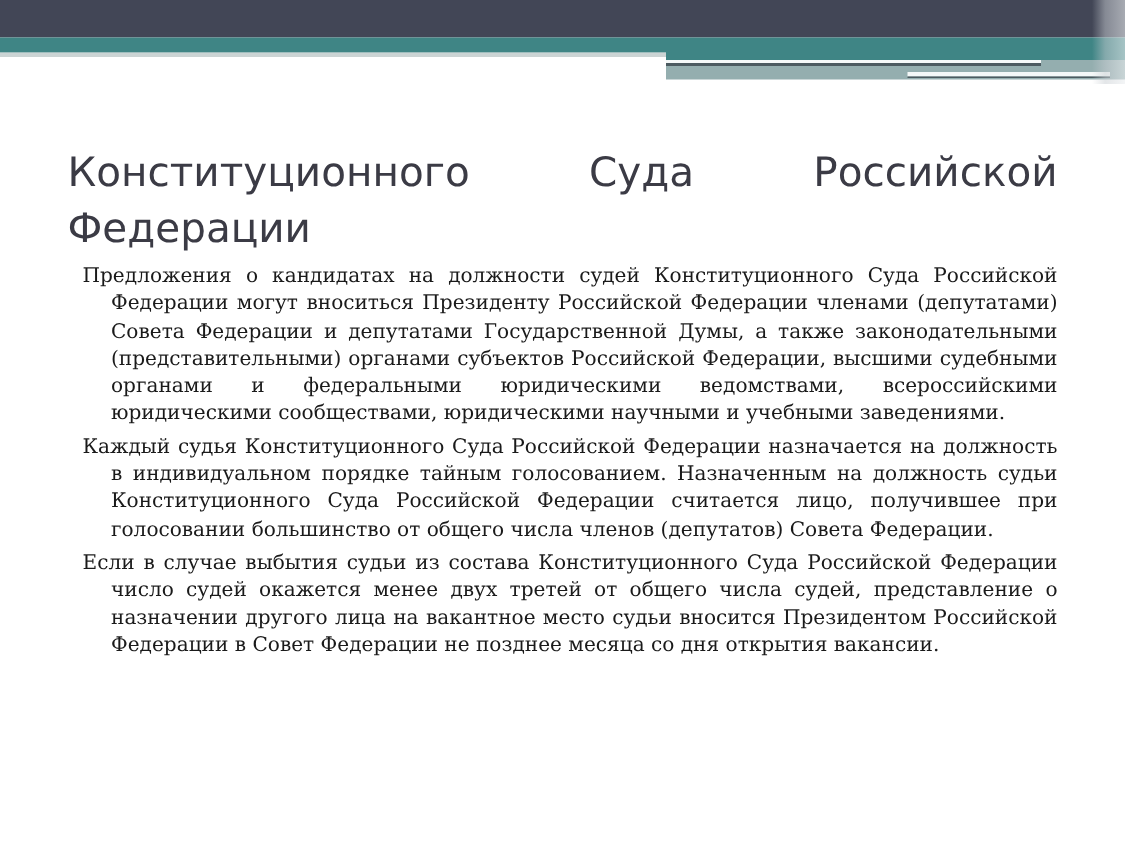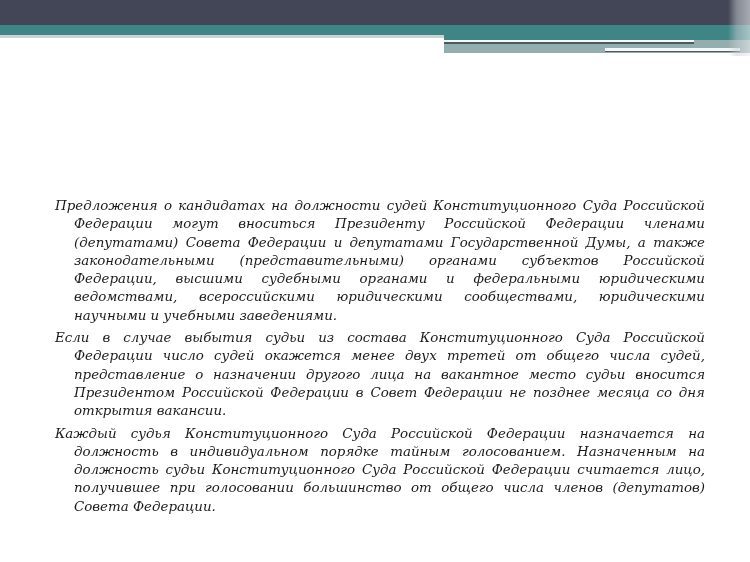--- a/index.html
+++ b/index.html
@@ -71,27 +71,26 @@
       color: #3b3b45;
       text-align: justify;
       text-align-last: justify;
     }
     .title span { display: block; text-align: justify; text-align-last: justify; }
 
     
     .body {
       position: absolute;
       left: 55px;
-      top: 197px;
+      top: 176px;
       width: 650px;
       font-family: "DejaVu Serif", serif;
       font-size: 13.4px;
       line-height: 18.3px;
       color: #1a1a1a;
-      font-style: italic;
     }
     .para {
       margin: 0 0 4px 0;
       padding-left: 19px;
       text-indent: -19px;
       text-align: justify;
     }
   </style>
 </head>
 <body>
@@ -102,20 +101,21 @@
   <div class="hdr-teal-left-shadow"></div>
   <div class="hdr-teal-right"></div>
   <div class="hdr-right-band"></div>
   <div class="hdr-line-white-1"></div>
   <div class="hdr-line-dark-1"></div>
   <div class="hdr-line-white-2"></div>
   <div class="hdr-line-dark-2"></div>
   <div class="hdr-edge"></div>
 
   <h1 class="title" style="margin:0;font-weight:normal;">
+    <span>Конституционного Суда Российской Федерации</span>
   </h1>
 
   <div class="body">
     <p class="para">Предложения о кандидатах на должности судей Конституционного Суда Российской Федерации могут вноситься Президенту Российской Федерации членами (депутатами) Совета Федерации и депутатами Государственной Думы, а также законодательными (представительными) органами субъектов Российской Федерации, высшими судебными органами и федеральными юридическими ведомствами, всероссийскими юридическими сообществами, юридическими научными и учебными заведениями.</p>
+    <p class="para">Каждый судья Конституционного Суда Российской Федерации назначается на должность в индивидуальном порядке тайным голосованием. Назначенным на должность судьи Конституционного Суда Российской Федерации считается лицо, получившее при голосовании большинство от общего числа членов (депутатов) Совета Федерации.</p>
     <p class="para">Если в случае выбытия судьи из состава Конституционного Суда Российской Федерации число судей окажется менее двух третей от общего числа судей, представление о назначении другого лица на вакантное место судьи вносится Президентом Российской Федерации в Совет Федерации не позднее месяца со дня открытия вакансии.</p>
-    <p class="para">Каждый судья Конституционного Суда Российской Федерации назначается на должность в индивидуальном порядке тайным голосованием. Назначенным на должность судьи Конституционного Суда Российской Федерации считается лицо, получившее при голосовании большинство от общего числа членов (депутатов) Совета Федерации.</p>
   </div>
 </div>
 
 </body></html>

